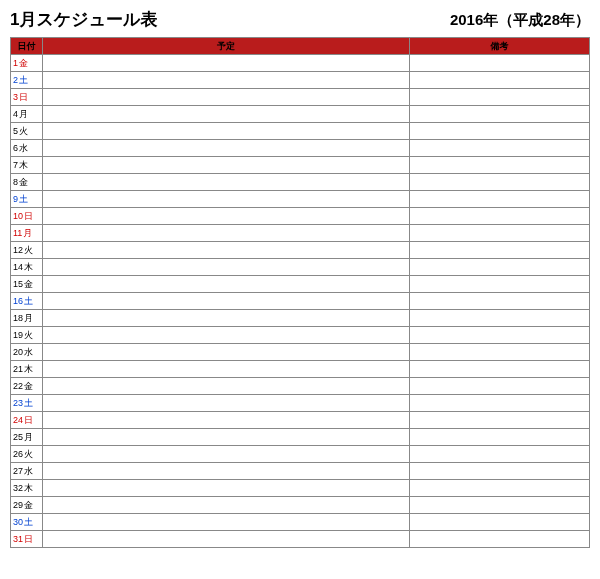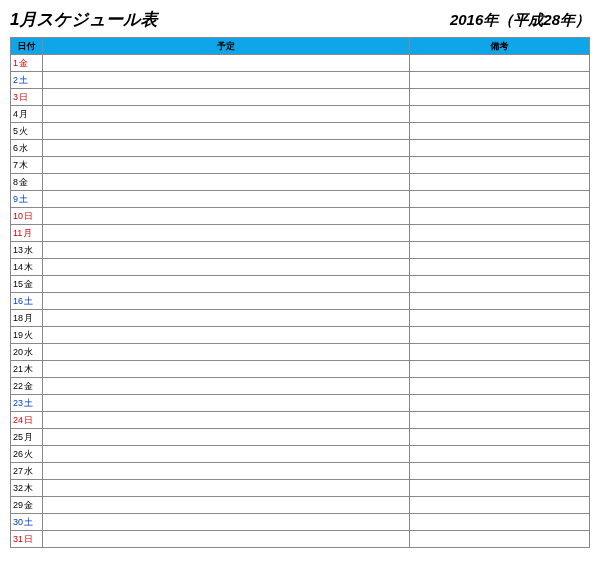--- a/index.html
+++ b/index.html
@@ -8,21 +8,20 @@
     padding: 8px 10px;
     font-family: "Hiragino Kaku Gothic Pro", "Meiryo", "MS PGothic", sans-serif;
     background: #fff;
     width: 600px;
   }
   .header {
     display: flex;
     justify-content: space-between;
     align-items: baseline;
     margin-bottom: 6px;
-    font-style: italic;
   }
   .title {
     font-size: 17px;
     font-weight: bold;
   }
   .year {
     font-size: 15px;
     font-weight: bold;
   }
   table {
@@ -32,21 +31,21 @@
   }
   th, td {
     border: 1px solid #888;
     font-size: 9px;
     height: 16.5px;
     padding: 0 2px;
     line-height: 16px;
     vertical-align: middle;
   }
   th {
-    background: #0ea5e9;
+    background: #b91c1c;
     font-weight: bold;
   }
   col.date { width: 32px; }
   col.plan { width: auto; }
   col.note { width: 180px; }
   td.date {
     text-align: left;
     white-space: nowrap;
     padding-right: 3px;
   }
@@ -132,21 +131,21 @@
         <td class="date c-red"><span class="num">10</span><span class="dow">日</span></td>
         <td></td>
         <td></td>
       </tr>
       <tr>
         <td class="date c-red"><span class="num">11</span><span class="dow">月</span></td>
         <td></td>
         <td></td>
       </tr>
       <tr>
-        <td class="date c-black"><span class="num">13</span><span class="dow">水</span></td>
+        <td class="date c-black"><span class="num">12</span><span class="dow">火</span></td>
         <td></td>
         <td></td>
       </tr>
       <tr>
         <td class="date c-black"><span class="num">14</span><span class="dow">木</span></td>
         <td></td>
         <td></td>
       </tr>
       <tr>
         <td class="date c-black"><span class="num">15</span><span class="dow">金</span></td>

